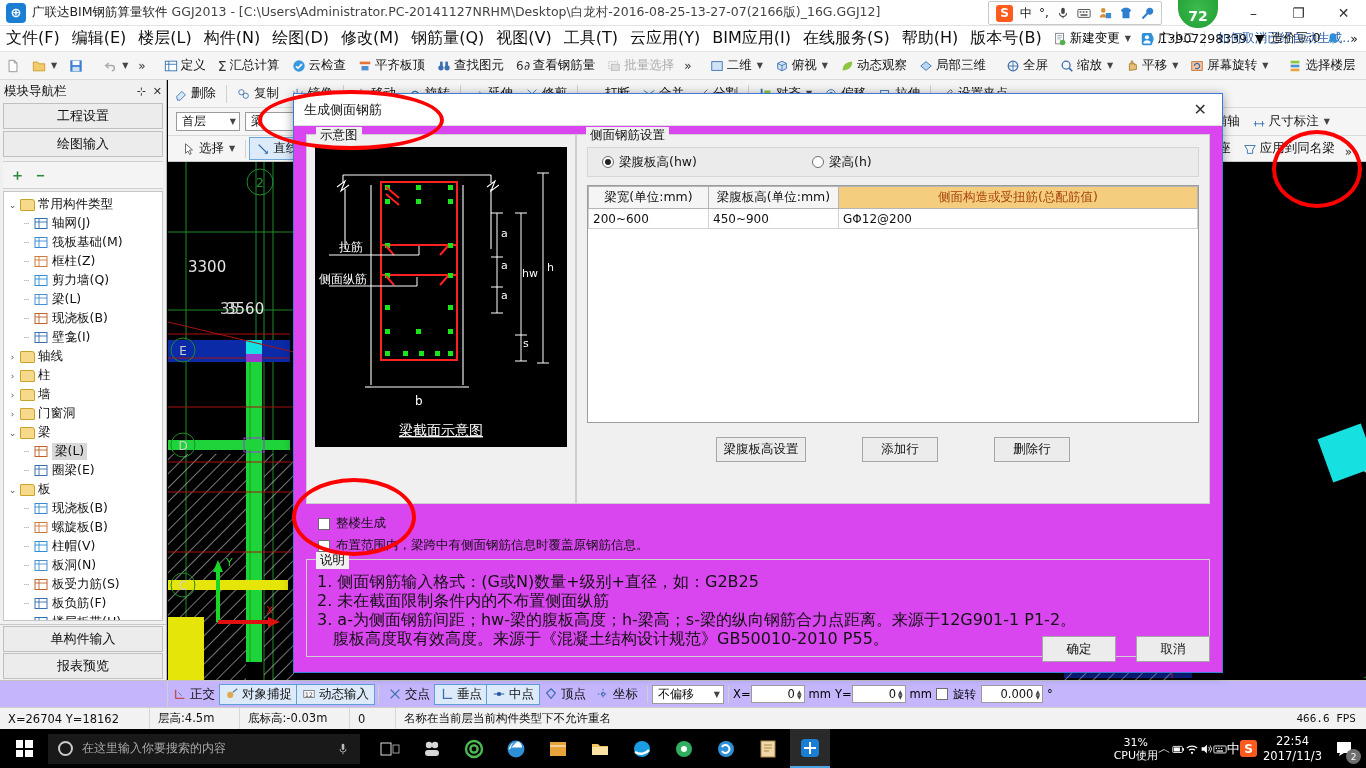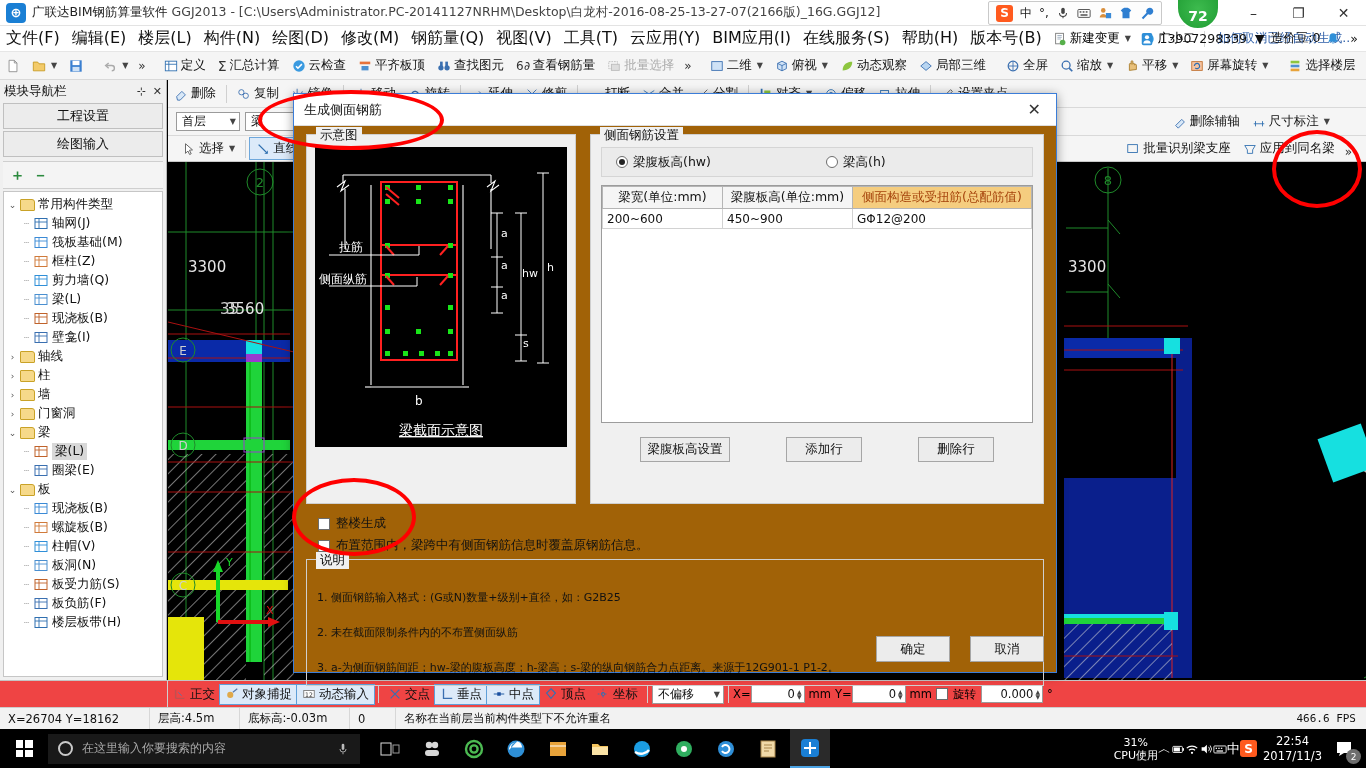--- a/index.html
+++ b/index.html
@@ -131,31 +131,31 @@
   .sb-foot { border-top:1px solid #c8c8c8; }
 
   
   .canvas {
     position:absolute; left:168px; top:162px; width:1198px; height:518px;
     background:#000; overflow:hidden;
   }
 
   
   .dialog {
-    position:absolute; left:293px; top:93px; width:764px; height:580px;
-    background:#a16207; border:1px solid #3b7dd8; box-shadow:0 2px 10px rgba(0,0,0,.4);
+    position:absolute; left:293px; top:93px; width:930px; height:580px;
+    background:#d946ef; border:1px solid #3b7dd8; box-shadow:0 2px 10px rgba(0,0,0,.4);
     z-index:60;
   }
   .dlg-title {
     height:32px; background:#fff; display:flex; align-items:center;
     padding:0 10px; font-size:13px; color:#111;
     border-bottom:1px solid #dedede;
   }
   .dlg-close { margin-left:auto; font-size:16px; color:#333; padding:0 5px; }
-  .dlg-body { padding:8px 12px 0 12px; display:flex; gap:14px; }
+  .dlg-body { padding:8px 12px 0 12px; display:flex; }
 
   .group { border:1px solid #cfcfcf; position:relative; background:#f0f0f0; }
   .group > .legend {
     position:absolute; top:-8px; left:9px; background:#f0f0f0; padding:0 4px;
     font-size:12.5px; color:#111;
   }
   .grp-left { width:270px; height:370px; padding:12px 8px 8px 8px; }
   .grp-right { flex:1; height:370px; padding:12px 10px 8px 10px; }
 
   .diagram { width:100%; height:300px; background:#000; position:relative; overflow:hidden;}
@@ -187,29 +187,29 @@
     font-size:12.5px; color:#111; display:flex; align-items:center; justify-content:center;
   }
   .mid-btns { display:flex; gap:56px; justify-content:center; margin-top:14px; }
 
   .chk-area { padding:6px 24px 0 24px; }
   .chkrow { display:flex; align-items:center; gap:6px; font-size:12.5px; color:#111; margin:5px 0; }
   .chk { width:12px;height:12px;border:1px solid #6d6d6d;background:#fff;flex:none; }
 
   .explain { margin:2px 12px 0 12px; border:1px solid #cfcfcf; position:relative; padding:12px 10px 8px 10px; }
   .explain .legend { position:absolute; top:-8px; left:9px; background:#f0f0f0; padding:0 4px; font-size:12.5px;}
-  .explain p { font-size:11px; color:#111; line-height:19px;margin-top:16px; }
+  .explain p { font-size:16px; color:#111; line-height:19px; }
   .explain p.ind { padding-left:16px; }
   .dlg-foot { position:absolute; right:12px; bottom:10px; display:flex; gap:20px; }
   .dlg-foot .btn { min-width:74px; height:26px;text-align:right; }
 
   
   .optbar {
     position:absolute; left:0; top:680px; width:1366px; height:27px;
-    background:#ef4444; border-top:1px solid #c4c4c4;
+    background:#c4b5fd; border-top:1px solid #c4c4c4;
     display:flex; align-items:center; white-space:nowrap;
   }
   .optbar .tool { padding:1px 5px; }
   .opt-sel { background:#dceaf9; outline:1px solid #5f9fd8; }
   .spin {
     height:18px; width:54px; border:1px solid #9b9b9b; background:#fff;
     display:flex; align-items:center; justify-content:flex-end; padding-right:2px;
     font-size:11.5px; color:#111;
   }
   .spinner { display:flex;flex-direction:column;margin-left:2px;font-size:6px;line-height:5px;color:#444;}
@@ -879,20 +879,24 @@
           <span class="tdash">┄</span>
           <span class="tico">
             <svg width="14" height="13" viewBox="0 0 14 13">
               <rect x="1" y="1.5" width="12" height="10" fill="none" stroke="#2f6fb0"></rect>
               <path d="M1 5h12M5 1.5v10" stroke="#2f6fb0" stroke-width="0.9"></path>
             </svg>
           </span>
           <span class="tlabel">楼层板带(H)</span>
         </div>
       </div>
+    <div class="sb-foot">
+      <div class="sb-btn">单构件输入</div>
+      <div class="sb-btn">报表预览</div>
+    </div>
   </div>
 
   <div class="canvas">
     <svg width="1198" height="518" viewBox="0 0 1198 518">
       <rect width="1198" height="518" fill="#000"></rect>
 
       <g stroke="#1f8b2a" fill="none" stroke-width="1">
         <line x1="18" y1="0" x2="18" y2="518"></line>
         <line x1="88" y1="0" x2="88" y2="400"></line>
         <line x1="96" y1="0" x2="96" y2="518"></line>
@@ -1178,20 +1182,21 @@
         <span class="chk"></span>
         <span>布置范围内，梁跨中有侧面钢筋信息时覆盖原钢筋信息。</span>
       </label>
     </div>
 
     <div class="explain">
       <div class="legend">说明</div>
       <p>1. 侧面钢筋输入格式：(G或N)数量+级别+直径，如：G2B25</p>
       <p>2. 未在截面限制条件内的不布置侧面纵筋</p>
       <p>3. a-为侧面钢筋间距；hw-梁的腹板高度；h-梁高；s-梁的纵向钢筋合力点距离。来源于12G901-1 P1-2。</p>
+      <p class="ind">腹板高度取有效高度。来源于《混凝土结构设计规范》GB50010-2010 P55。</p>
     </div>
 
     <div class="dlg-foot">
       <div class="btn">确定</div>
       <div class="btn">取消</div>
     </div>
   </div>
 
   <div class="optbar">
     <div style="width:168px;border-right:1px solid #cfcfcf;height:27px"></div>

